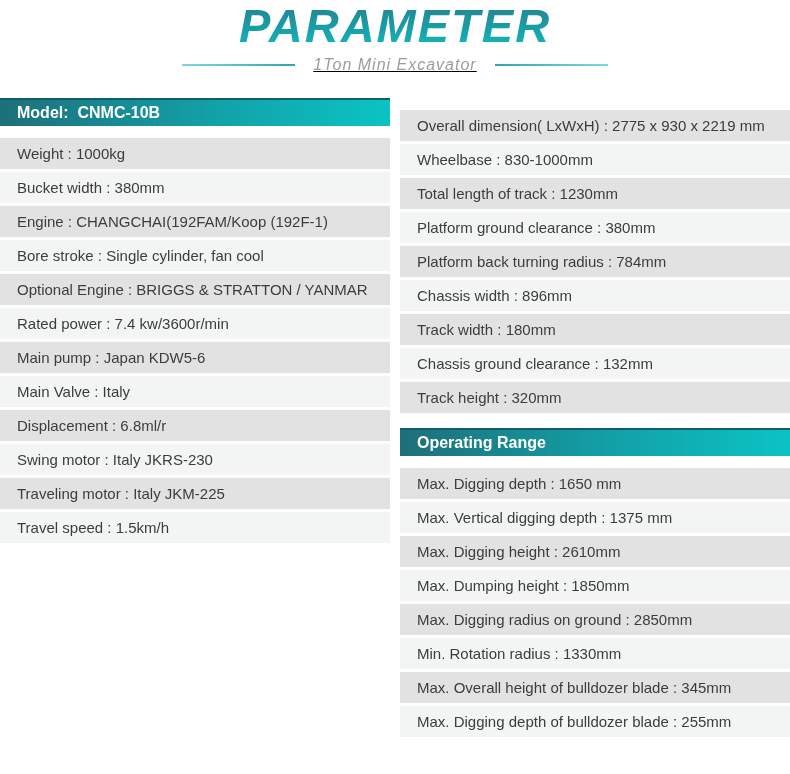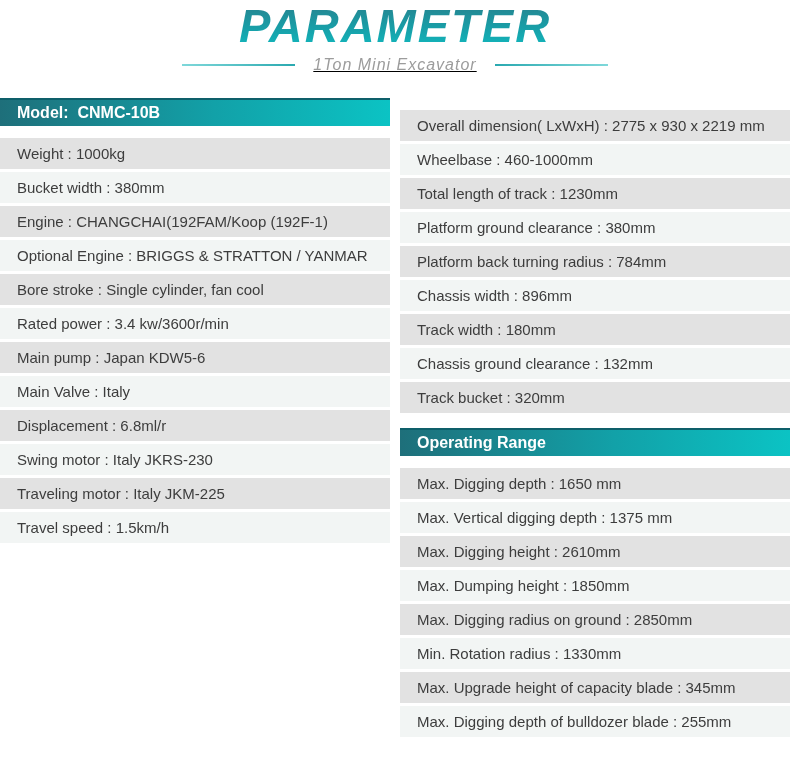--- a/index.html
+++ b/index.html
@@ -76,54 +76,54 @@
   </div>
 
   <div class="columns">
 
     <div class="col">
       <div class="section-header">Model:  CNMC-10B</div>
       <div class="rows">
         <div class="spec-row">Weight : 1000kg</div>
         <div class="spec-row">Bucket width : 380mm</div>
         <div class="spec-row">Engine : CHANGCHAI(192FAM/Koop (192F-1)</div>
+        <div class="spec-row">Bore stroke : Single cylinder, fan cool</div>
         <div class="spec-row">Optional Engine : BRIGGS &amp; STRATTON / YANMAR</div>
-        <div class="spec-row">Bore stroke : Single cylinder, fan cool</div>
-        <div class="spec-row">Rated power : 3.4 kw/3600r/min</div>
+        <div class="spec-row">Rated power : 7.4 kw/3600r/min</div>
         <div class="spec-row">Main pump : Japan KDW5-6</div>
         <div class="spec-row">Main Valve : Italy</div>
         <div class="spec-row">Displacement : 6.8ml/r</div>
         <div class="spec-row">Swing motor : Italy JKRS-230</div>
         <div class="spec-row">Traveling motor : Italy JKM-225</div>
         <div class="spec-row">Travel speed : 1.5km/h</div>
       </div>
     </div>
 
     <div class="col">
       <div class="rows">
         <div class="spec-row">Overall dimension( LxWxH) : 2775 x 930 x 2219 mm</div>
-        <div class="spec-row">Wheelbase : 460-1000mm</div>
+        <div class="spec-row">Wheelbase : 830-1000mm</div>
         <div class="spec-row">Total length of track : 1230mm</div>
         <div class="spec-row">Platform ground clearance : 380mm</div>
         <div class="spec-row">Platform back turning radius : 784mm</div>
         <div class="spec-row">Chassis width : 896mm</div>
         <div class="spec-row">Track width : 180mm</div>
         <div class="spec-row">Chassis ground clearance : 132mm</div>
-        <div class="spec-row">Track bucket : 320mm</div>
+        <div class="spec-row">Track height : 320mm</div>
       </div>
 
       <div class="section-gap"></div>
 
       <div class="section-header">Operating Range</div>
       <div class="rows">
         <div class="spec-row">Max. Digging depth : 1650 mm</div>
         <div class="spec-row">Max. Vertical digging depth : 1375 mm</div>
         <div class="spec-row">Max. Digging height : 2610mm</div>
         <div class="spec-row">Max. Dumping height : 1850mm</div>
         <div class="spec-row">Max. Digging radius on ground : 2850mm</div>
         <div class="spec-row">Min. Rotation radius : 1330mm</div>
-        <div class="spec-row">Max. Upgrade height of capacity blade : 345mm</div>
+        <div class="spec-row">Max. Overall height of bulldozer blade : 345mm</div>
         <div class="spec-row">Max. Digging depth of bulldozer blade : 255mm</div>
       </div>
     </div>
 
   </div>
 </div>
 
 </body></html>

